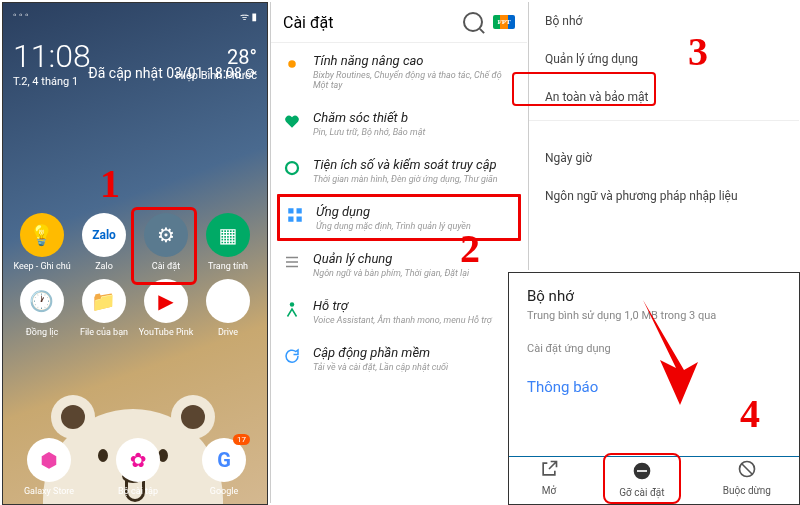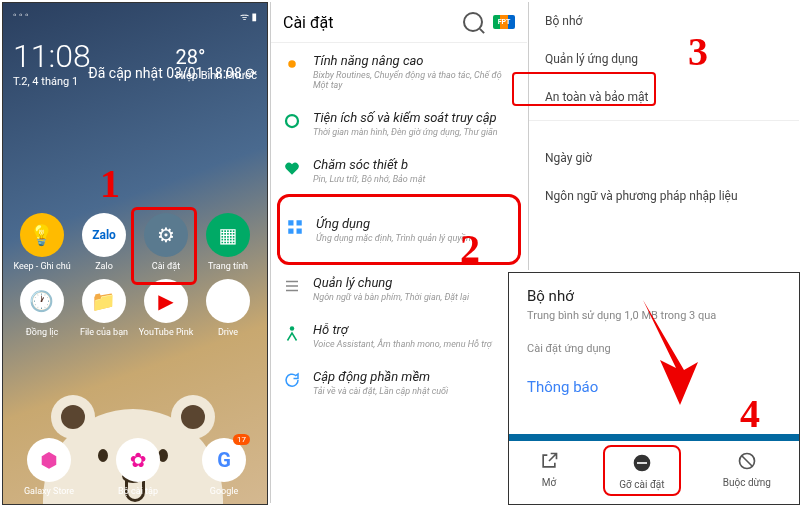--- a/index.html
+++ b/index.html
@@ -4,49 +4,49 @@
 <style>
 body { margin:0; font-family:-apple-system,Roboto,Arial,sans-serif; background:#fff; width:800px; height:505px; overflow:hidden; position:relative; }
 .panel { position:absolute; background:#fff; overflow:hidden; }
 .p1 { left:2px; top:2px; width:264px; height:501px; border:1px solid #333; background:linear-gradient(160deg,#2a3f5f 0%,#4a6a8f 40%,#c8a870 70%,#d4b890 100%); color:#fff; }
 .p2 { left:270px; top:2px; width:256px; height:501px; border-left:1px solid #ccc; }
 .p3 { left:528px; top:2px; width:270px; height:268px; border-left:1px solid #ccc; }
 .p4 { left:508px; top:272px; width:290px; height:231px; border:1px solid #333; }
 .sb1 { display:flex; justify-content:space-between; padding:6px 10px 0; font-size:10px; }
 .clock { font-size:32px; font-weight:300; padding:4px 10px 0;margin-top:10px; }
 .date { font-size:11px; padding:0 10px; }
-.loc { position:absolute; right:10px; top:42px; font-size:11px; text-align:left; }
+.loc { position:absolute; right:10px; top:42px; font-size:11px; text-align:right; }
 .upd { position:absolute; right:10px; top:62px; font-size:14px; }
 .grid { position:absolute; top:210px; left:0; right:0; display:grid; grid-template-columns:repeat(4,1fr); gap:8px 0; padding:0 8px; }
 .appi { text-align:center; font-size:9px; color:#fff; }
 .appi .ic { width:44px; height:44px; border-radius:50%; margin:0 auto 4px; display:flex; align-items:center; justify-content:center; font-size:20px; }
 .hl1 { position:absolute; top:204px; left:128px; width:60px; height:72px; border:3px solid #e00; border-radius:6px; }
 .step { position:absolute; font-size:40px; font-weight:bold; color:#e00; font-family:Georgia,serif; }
 .s1 { top:160px; left:100px; }
 .hdr2 { display:flex; align-items:center; padding:10px 12px; font-size:16px; border-bottom:1px solid #eee; }
 .hdr2 .sp { flex:1; }
 .srch { width:16px; height:16px; border:2px solid #555; border-radius:50%; position:relative; margin-right:10px; }
 .srch::after { content:''; position:absolute; width:6px; height:2px; background:#555; transform:rotate(45deg); bottom:-2px; right:-4px; }
-.fpt { width:22px; height:14px; background:linear-gradient(90deg,#0a5 33%,#f80 33% 66%,#06c 66%); border-radius:2px; font-size:7px; color:#fff; text-align:center; line-height:14px; font-weight:bold; }
+.fpt { width:22px; height:14px; background:linear-gradient(90deg,#0a5 33%,#f80 33% 66%,#06c 66%); border-radius:2px; font-size:7px; color:#fff; text-align:center; line-height:14px; font-weight:bold;font-family:Liberation Serif, serif; }
 .li2 { display:flex; padding:10px 12px; gap:12px; align-items:flex-start; }
 .li2 .ic2 { width:18px; height:18px; flex-shrink:0; margin-top:2px; }
 .li2 .tx { flex:1;font-style:italic; }
 .li2 .t1 { font-size:13px; color:#222; }
 .li2 .t2 { font-size:9px; color:#999; margin-top:2px; }
-.hl2 { border:3px solid #e00; border-radius:12px; margin:0 6px; padding:19px 6px !important; }
+.hl2 { border:3px solid #e00; border-radius:1px; margin:0 6px; padding:7px 6px !important; }
 .s2 { top:225px; left:460px; }
 .li3 { padding:12px 16px; font-size:12px; color:#444; }
 .hl3 { position:absolute; top:72px; left:512px; width:140px; height:30px; border:2px solid #e00; border-radius:4px; }
 .s3 { top:28px; left:688px; }
 .sec4 { padding:14px 18px; }
 .t4a { font-size:15px; color:#222; }
 .t4b { font-size:11px; color:#888; margin-top:4px; }
 .t4c { font-size:11px; color:#888; margin-top:20px; }
 .t4d { font-size:15px; color:#3b82f6; margin-top:23px; }
-.bbar { position:absolute; bottom:4px; left:0; right:0; display:flex; justify-content:space-around; padding:8px 0; border-top:7px solid #0369a1; }
+.bbar { position:absolute; bottom:4px; left:0; right:0; display:flex; justify-content:space-around; padding:0 0; border-top:1px solid #0369a1; }
 .bb { text-align:center; font-size:10px; color:#555; }
 .bb .bic { width:24px; height:24px; margin:0 auto 4px; display:flex; align-items:center; justify-content:center; }
 .hl4 { border:2px solid #e00; border-radius:8px; padding:4px 14px; margin:-4px -14px; }
 .s4 { top:390px; left:740px; }
 .arrow4 { position:absolute; top:290px; left:628px; width:80px; height:120px; pointer-events:none; z-index:5; }
 .dock { position:absolute; bottom:0; left:0; right:0; height:110px; }
 .bear { position:absolute; bottom:0; left:40px; width:180px; height:95px; background:#f0e8d8; border-radius:90px 90px 0 0; }
 .bear .e1,.bear .e2 { position:absolute; width:44px; height:44px; background:#f0e8d8; border-radius:50%; top:-14px; }
 .bear .e1 { left:8px; } .bear .e2 { right:8px; }
 .bear .ei { position:absolute; width:24px; height:24px; background:#5a4530; border-radius:50%; top:10px; left:10px; }
@@ -151,34 +151,34 @@
       <div class="ic2"><svg viewBox="0 0 24 24">
           <circle cx="12" cy="12" r="5" fill="#f90"></circle>
         </svg></div>
       <div class="tx">
         <div class="t1">Tính năng nâng cao</div>
         <div class="t2">Bixby Routines, Chuyển động và thao tác, Chế độ Một tay</div>
       </div>
     </div>
   <div class="li2">
       <div class="ic2"><svg viewBox="0 0 24 24">
+          <path d="M12 21l-8-8a5 5 0 017-7l1 1 1-1a5 5 0 017 7z" fill="#0a6"></path>
+        </svg></div>
+      <div class="tx">
+        <div class="t1">Chăm sóc thiết b</div>
+        <div class="t2">Pin, Lưu trữ, Bộ nhớ, Bảo mật</div>
+      </div>
+    </div>
+  <div class="li2">
+      <div class="ic2"><svg viewBox="0 0 24 24">
           <circle cx="12" cy="12" r="8" fill="none" stroke="#0a6" stroke-width="3"></circle>
         </svg></div>
       <div class="tx">
         <div class="t1">Tiện ích số và kiểm soát truy cập</div>
         <div class="t2">Thời gian màn hình, Đèn giờ ứng dụng, Thư giãn</div>
-      </div>
-    </div>
-  <div class="li2">
-      <div class="ic2"><svg viewBox="0 0 24 24">
-          <path d="M12 21l-8-8a5 5 0 017-7l1 1 1-1a5 5 0 017 7z" fill="#0a6"></path>
-        </svg></div>
-      <div class="tx">
-        <div class="t1">Chăm sóc thiết b</div>
-        <div class="t2">Pin, Lưu trữ, Bộ nhớ, Bảo mật</div>
       </div>
     </div>
   <div class="li2 hl2">
       <div class="ic2"><svg viewBox="0 0 24 24">
           <rect x="3" y="3" width="7" height="7" fill="#39f"></rect>
           <rect x="14" y="3" width="7" height="7" fill="#39f"></rect>
           <rect x="3" y="14" width="7" height="7" fill="#39f"></rect>
           <rect x="14" y="14" width="7" height="7" fill="#39f"></rect>
         </svg></div>
       <div class="tx">

